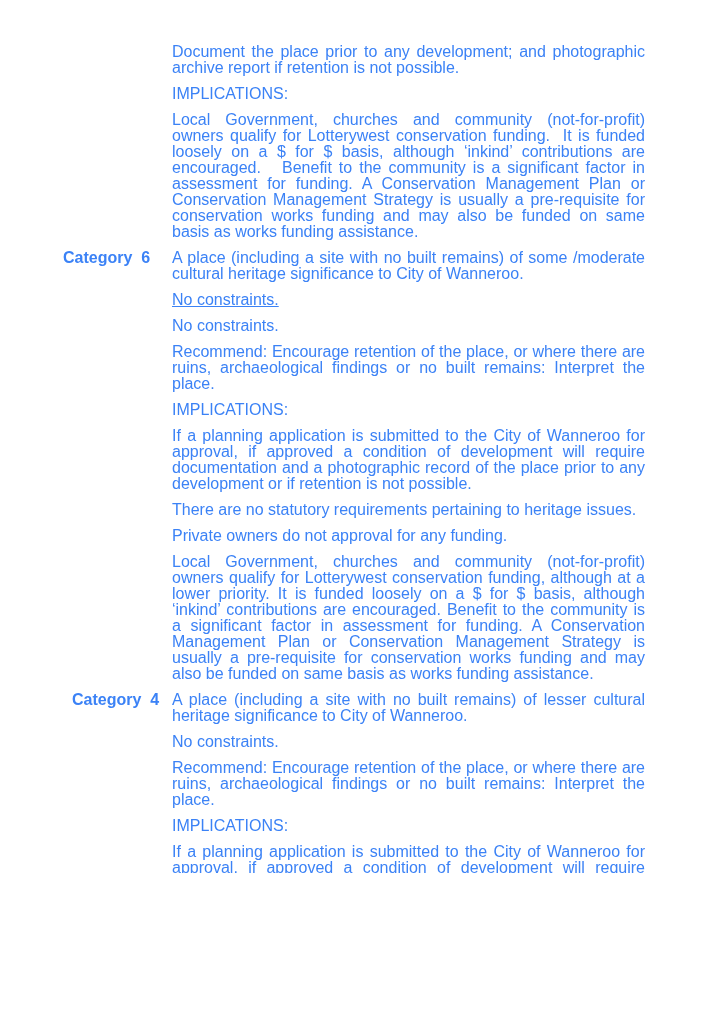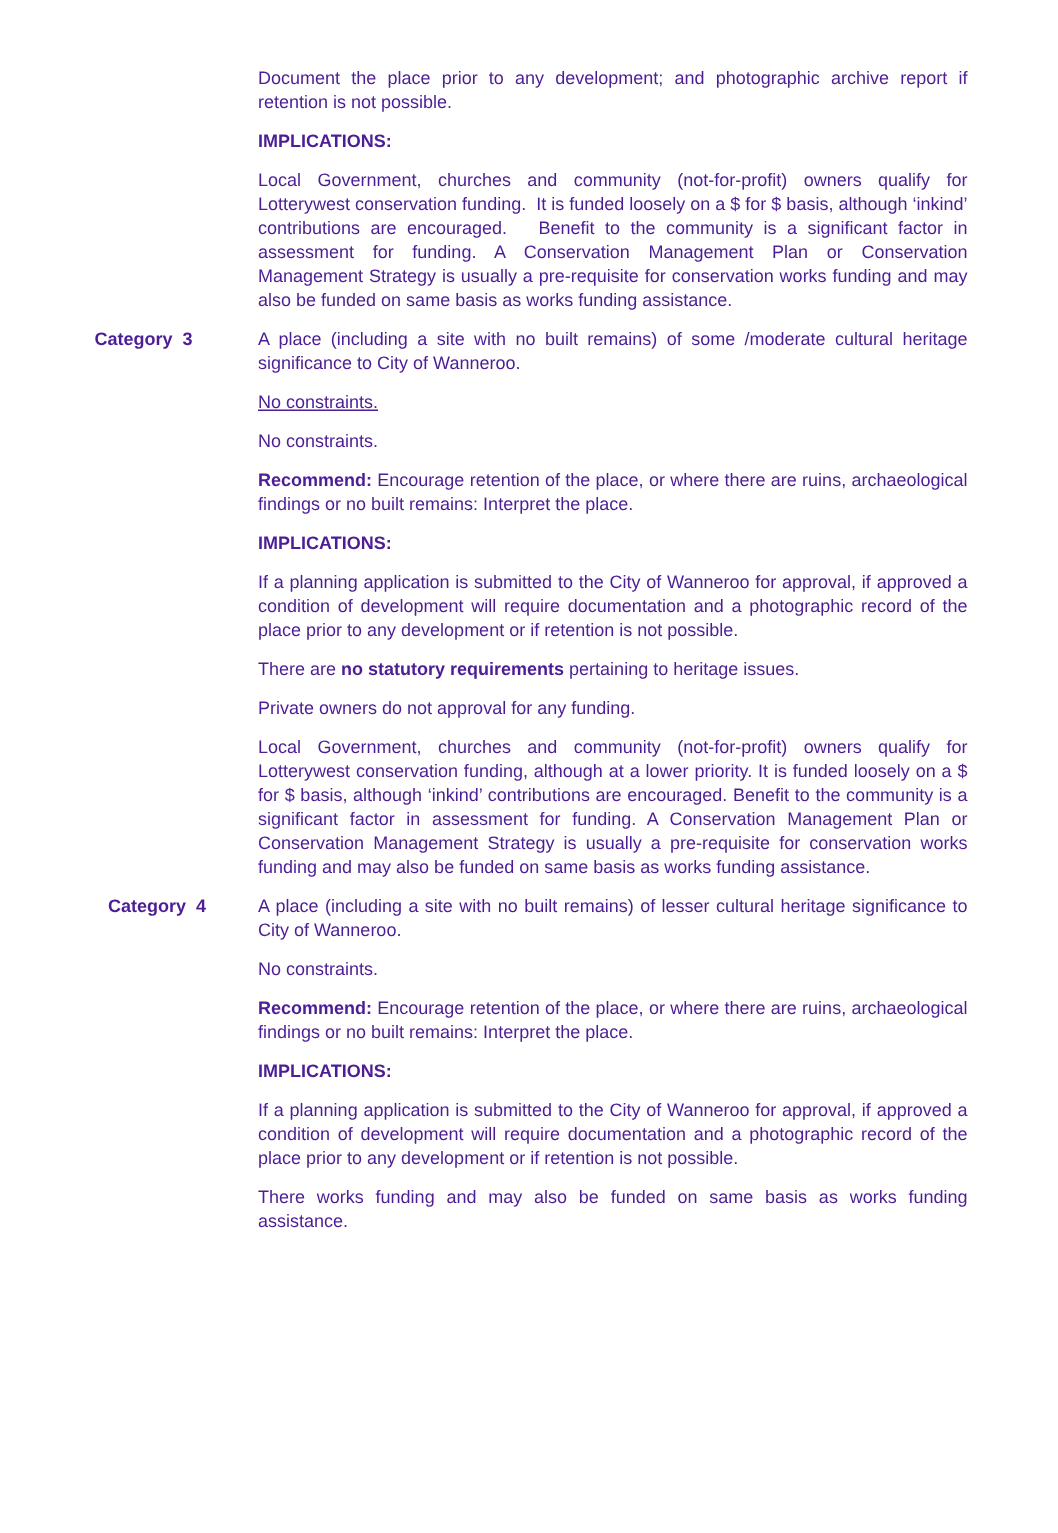--- a/index.html
+++ b/index.html
@@ -6,36 +6,36 @@
     margin: 0;
     padding: 0;
     background: #ffffff;
   }
   .page {
     position: relative;
     width: 705px;
     height: 873px;
     background: #ffffff;
     font-family: "Liberation Sans", sans-serif;
-    font-size: 12px;
+    font-size: 16px;
     line-height: 16px;
-    color: #4c1d95;
+    color: #3b82f6;
     box-sizing: border-box;
     padding-top: 44px;
     overflow: hidden;
   }
   .body-col {
     margin-left: 172px;
     width: 473px;
   }
   .para {
     margin: 0 0 10px 0;
     text-align: justify;
   }
-  .bold { font-weight: bold; }
+  .bold { font-weight: normal; }
   .underline { text-decoration: underline; }
   .cat-row { position: relative; }
   .cat-label {
     position: absolute;
     top: 0;
     font-weight: bold;
     white-space: pre;
   }
   .cat-label.cat3 { left: 63px; }
   .cat-label.cat4 { left: 72px; }
@@ -45,21 +45,21 @@
 
 <div class="page">
 
   <div class="body-col">
     <p class="para">Document the place prior to any development; and photographic archive report if retention is not possible.</p>
     <p class="para bold">IMPLICATIONS:</p>
     <p class="para">Local Government, churches and community (not-for-profit) owners qualify for Lotterywest conservation funding.&nbsp; It is funded loosely on a $ for $ basis, although ‘inkind’ contributions are encouraged.&nbsp;&nbsp; Benefit to the community is a significant factor in assessment for funding. A Conservation Management Plan or Conservation Management Strategy is usually a pre-requisite for conservation works funding and may also be funded on same basis as works funding assistance.</p>
   </div>
 
   <div class="cat-row">
-    <div class="cat-label cat3">Category  3</div>
+    <div class="cat-label cat3">Category  6</div>
     <div class="body-col">
       <p class="para">A place (including a site with no built remains) of some /moderate cultural heritage significance to City of Wanneroo.</p>
       <p class="para underline">No constraints.</p>
       <p class="para">No constraints.</p>
       <p class="para"><span class="bold">Recommend:</span><span> Encourage retention of the place, or where there are ruins, archaeological findings or no built remains: Interpret the place.</span></p>
       <p class="para bold">IMPLICATIONS:</p>
       <p class="para">If a planning application is submitted to the City of Wanneroo for approval, if approved a condition of development will require documentation and a photographic record of the place prior to any development or if retention is not possible.</p>
       <p class="para"><span>There are </span><span class="bold">no statutory requirements</span><span> pertaining to heritage issues.</span></p>
       <p class="para">Private owners do not approval for any funding.</p>
       <p class="para">Local Government, churches and community (not-for-profit) owners qualify for Lotterywest conservation funding, although at a lower priority. It is funded loosely on a $ for $ basis, although ‘inkind’ contributions are encouraged. Benefit to the community is a significant factor in assessment for funding. A Conservation Management Plan or Conservation Management Strategy is usually a pre-requisite for conservation works funding and may also be funded on same basis as works funding assistance.</p>

